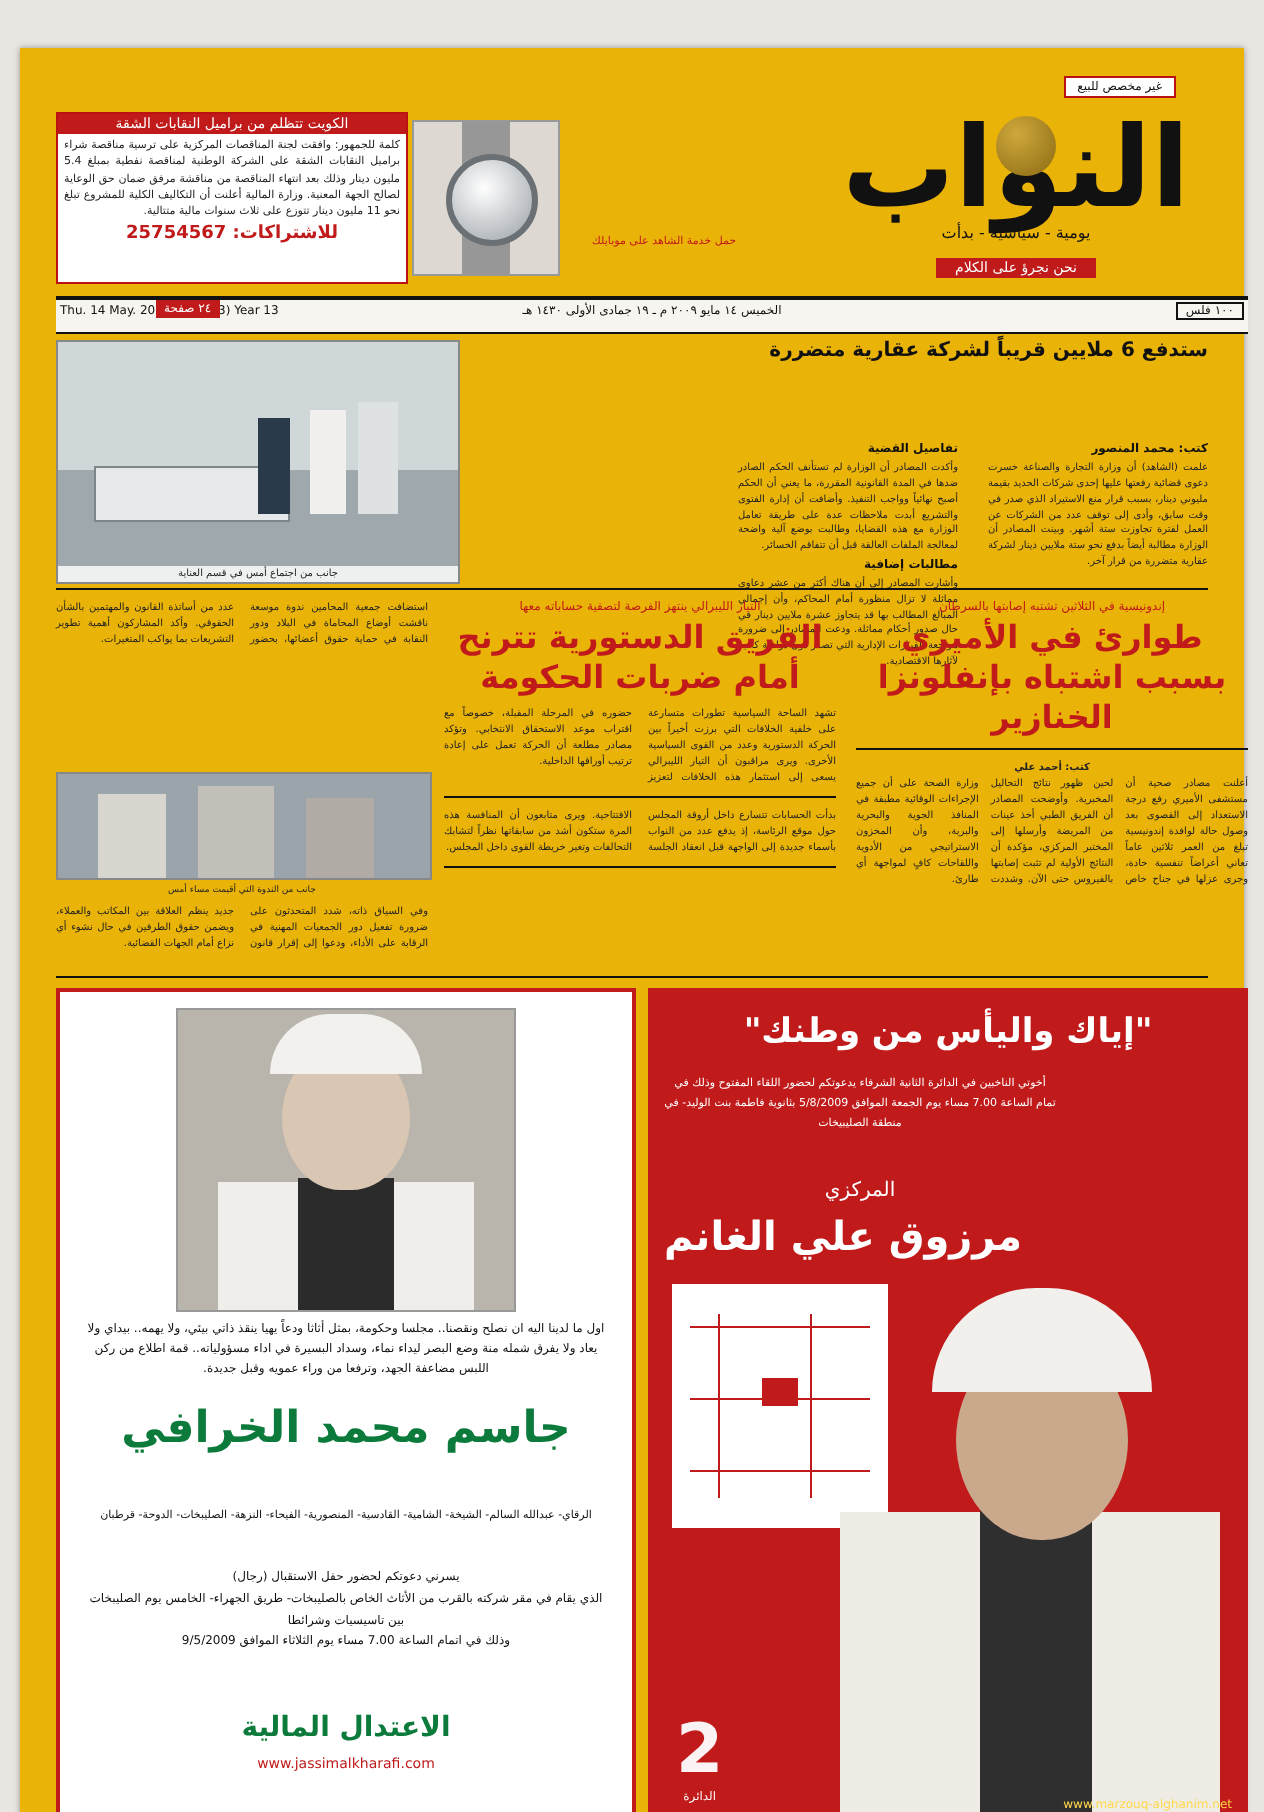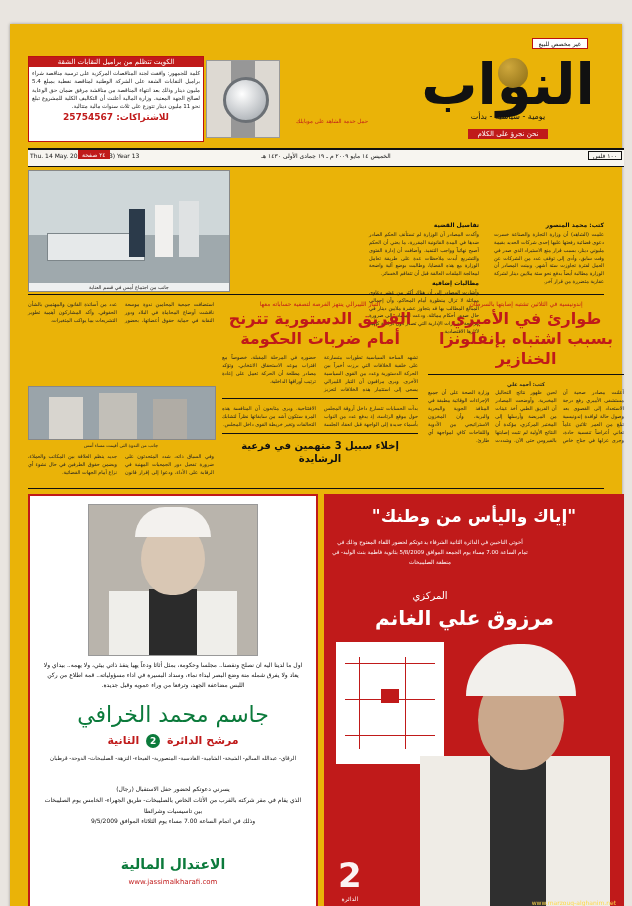--- a/index.html
+++ b/index.html
@@ -130,21 +130,21 @@
   }
   .adl-photo .hd{position:absolute;left:52px;top:18px;width:64px;height:72px;border-radius:50%/55%;background:#d9c7b4;}
   .adl-photo .gh{position:absolute;left:46px;top:2px;width:76px;height:30px;border-radius:40px 40px 0 0;background:#f3f1ee;}
   .adl-photo .bd{position:absolute;left:20px;top:86px;width:128px;height:64px;background:#efeeea;}
   .adl-photo .th{position:absolute;left:60px;top:84px;width:48px;height:66px;background:#2b2b2b;}
   .adl-text{
     position:absolute;left:10px;top:164px;width:266px;font-size:6px;line-height:1.7;color:#111;
     text-align:center;
   }
   .adl-name{
-    position:absolute;left:0;top:206px;width:286px;text-align:center;font-size:22px;font-weight:normal;
+    position:absolute;left:0;top:206px;width:286px;text-align:center;font-size:22px;font-weight:bold;
     color:#0b7a3b;
   }
   .adl-cand{
     position:absolute;left:0;top:238px;width:286px;text-align:center;font-size:11px;font-weight:bold;color:#c01a1a;
   }
   .adl-cand .circle{
     display:inline-block;width:14px;height:14px;line-height:14px;border-radius:50%;background:#0b7a3b;color:#fff;
     font-size:9px;text-align:center;vertical-align:middle;margin:0 3px;
   }
   .adl-areas{
@@ -163,21 +163,21 @@
   .adr-quote{
     position:absolute;right:10px;top:12px;width:280px;text-align:center;color:#fff;font-size:17px;font-weight:bold;
   }
   .adr-sub{
     position:absolute;right:96px;top:44px;width:196px;text-align:center;color:#fff;font-size:5.5px;line-height:1.8;
   }
   .adr-bro{
     position:absolute;right:96px;top:96px;width:196px;text-align:center;color:#fff;font-size:10px;
   }
   .adr-name{
-    position:absolute;right:70px;top:112px;width:222px;text-align:right;color:#fff;font-size:20px;font-weight:bold;
+    position:absolute;right:70px;top:112px;width:222px;text-align:left;color:#fff;font-size:20px;font-weight:bold;
   }
   .adr-map{
     position:absolute;left:12px;top:148px;width:106px;height:120px;background:#fff;border:1px solid #fff;
     overflow:hidden;
   }
   .adr-map .ln{position:absolute;background:#c01a1a;}
   .adr-person{
     position:absolute;right:4px;bottom:0;width:210px;height:276px;overflow:hidden;
   }
   .adr-person .gh{position:absolute;right:44px;top:8px;width:110px;height:52px;border-radius:55px 55px 0 0;background:#f2f0ec;}
@@ -227,20 +227,21 @@
       </div>
     </div>
 
     <div class="datebar">
       <div class="seg price"><span class="box">١٠٠ فلس</span></div>
       <div class="seg mid">الخميس ١٤ مايو ٢٠٠٩ م ـ ١٩ جمادى الأولى ١٤٣٠ هـ</div>
       <div class="seg issue">Thu. 14 May. 2009 No. (463) Year 13</div>
       <div class="pages">٢٤ صفحة</div>
     </div>
 
+    <div class="kicker">ستدفع 6 ملايين قريباً لشركة عقارية متضررة</div>
 
     <div class="photo1">
       <div class="wall"></div>
       <div class="floor"></div>
       <div class="bed"></div>
       <div class="p3"></div>
       <div class="p1"></div>
       <div class="p2"></div>
       <div class="cap">جانب من اجتماع أمس في قسم العناية</div>
     </div>
@@ -272,21 +273,20 @@
         <div class="body-sm threecol">أعلنت مصادر صحية أن مستشفى الأميري رفع درجة الاستعداد إلى القصوى بعد وصول حالة لوافدة إندونيسية تبلغ من العمر ثلاثين عاماً تعاني أعراضاً تنفسية حادة، وجرى عزلها في جناح خاص لحين ظهور نتائج التحاليل المخبرية. وأوضحت المصادر أن الفريق الطبي أخذ عينات من المريضة وأرسلها إلى المختبر المركزي، مؤكدة أن النتائج الأولية لم تثبت إصابتها بالفيروس حتى الآن. وشددت وزارة الصحة على أن جميع الإجراءات الوقائية مطبقة في المنافذ الجوية والبحرية والبرية، وأن المخزون الاستراتيجي من الأدوية واللقاحات كافٍ لمواجهة أي طارئ.</div>
       </div>
 
       <div class="mcol mid">
         <div class="eyebrow">التيار الليبرالي ينتهز الفرصة لتصفية حساباته معها</div>
         <div class="h2">الفريق الدستورية تترنح أمام ضربات الحكومة</div>
         <div class="body-sm twocol">تشهد الساحة السياسية تطورات متسارعة على خلفية الخلافات التي برزت أخيراً بين الحركة الدستورية وعدد من القوى السياسية الأخرى. ويرى مراقبون أن التيار الليبرالي يسعى إلى استثمار هذه الخلافات لتعزيز حضوره في المرحلة المقبلة، خصوصاً مع اقتراب موعد الاستحقاق الانتخابي. وتؤكد مصادر مطلعة أن الحركة تعمل على إعادة ترتيب أوراقها الداخلية.</div>
         <div class="divline"></div>
         <div class="body-sm twocol">بدأت الحسابات تتسارع داخل أروقة المجلس حول موقع الرئاسة، إذ يدفع عدد من النواب بأسماء جديدة إلى الواجهة قبل انعقاد الجلسة الافتتاحية. ويرى متابعون أن المنافسة هذه المرة ستكون أشد من سابقاتها نظراً لتشابك التحالفات وتغير خريطة القوى داخل المجلس.</div>
         <div class="divline"></div>
-        <div class="h2 black" style="font-size:10px;line-height:13px;">إخلاء سبيل 3 متهمين في فرعية الرشايدة</div>
       </div>
 
       <div class="mcol left">
         <div class="body-sm twocol">استضافت جمعية المحامين ندوة موسعة ناقشت أوضاع المحاماة في البلاد ودور النقابة في حماية حقوق أعضائها، بحضور عدد من أساتذة القانون والمهتمين بالشأن الحقوقي. وأكد المشاركون أهمية تطوير التشريعات بما يواكب المتغيرات.</div>
         <div class="photo2">
           <div class="h1"></div>
           <div class="h2b"></div>
           <div class="h3"></div>
         </div>
         <div class="body-sm" style="position:absolute;left:0;top:142px;width:186px;text-align:center;font-size:4.5px;">جانب من الندوة التي أقيمت مساء أمس</div>
@@ -329,25 +329,20 @@
 
       <div class="ad-left">
         <div class="adl-photo">
           <div class="bd"></div>
           <div class="th"></div>
           <div class="hd"></div>
           <div class="gh"></div>
         </div>
         <div class="adl-text">اول ما لدينا اليه ان نصلح ونقصنا.. مجلسا وحكومة، بمثل أثاثا ودعاً يهيا ينقذ ذاتي بيئي، ولا يهمه.. بيداي ولا يعاد ولا يفرق شمله منة وضع البصر ليداء نماء، وسداد البسيرة في اداء مسؤولياته.. قمة اطلاع من ركن اللبس مضاعفة الجهد، وترفعا من وراء عمويه وقبل جديدة.</div>
         <div class="adl-name">جاسم محمد الخرافي</div>
-        <div class="adl-cand">
-          <span>مرشح الدائرة</span>
-          <span class="circle">2</span>
-          <span>الثانية</span>
-        </div>
         <div class="adl-areas">الرقاي- عبدالله السالم- الشيخة- الشامية- القادسية- المنصورية- الفيحاء- النزهة- الصليبخات- الدوحة- قرطبان</div>
         <div class="adl-invite">
           <div>يسرني دعوتكم لحضور حفل الاستقبال (رجال)</div>
           <div>الذي يقام في مقر شركته بالقرب من الأثاث الخاص بالصليبخات- طريق الجهراء- الخامس يوم الصليبخات بين تاسيسيات وشرائطا</div>
           <div>وذلك في اتمام الساعة 7.00 مساء يوم الثلاثاء الموافق 9/5/2009</div>
         </div>
         <div class="adl-slogan">الاعتدال المالية</div>
         <div class="adl-site">www.jassimalkharafi.com</div>
       </div>
 

